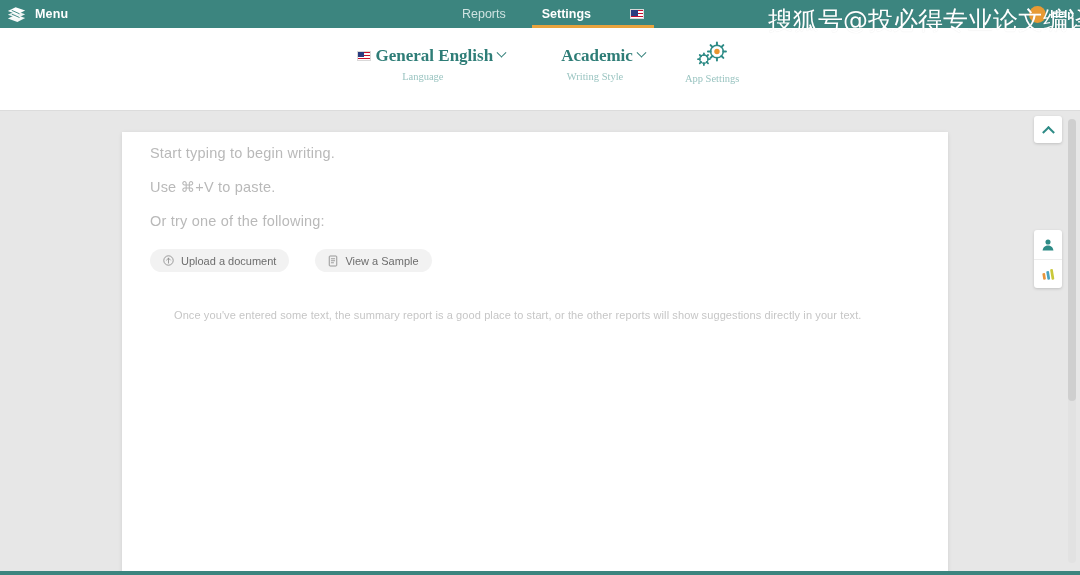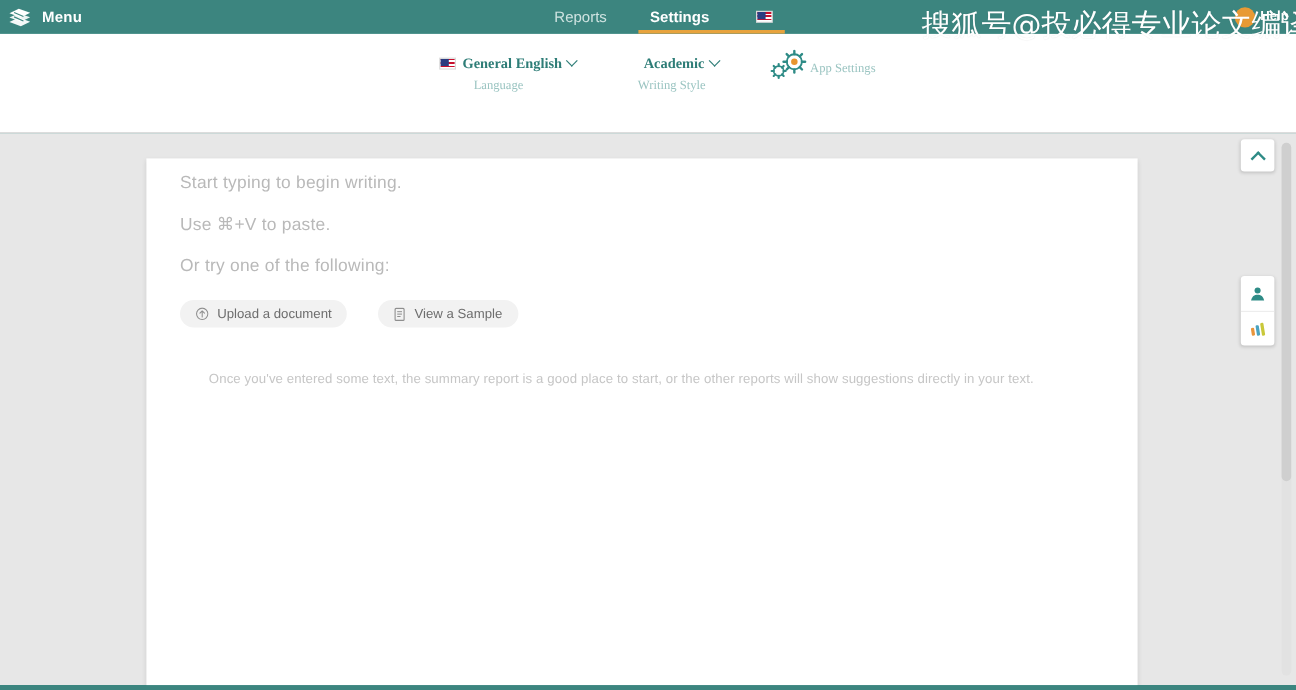--- a/index.html
+++ b/index.html
@@ -9,21 +9,21 @@
     height: 575px;
     overflow: hidden;
     font-family: "Liberation Sans", sans-serif;
     background: #ffffff;
   }
 
   #app {
     position: relative;
     width: 1080px;
     height: 575px;
-    background: #0f766e;
+    background: #ec4899;
   }
 
   
   .topbar {
     position: absolute;
     top: 0; left: 0;
     width: 1080px;
     height: 28px;
     background: #3c857f;
     display: flex;
@@ -150,21 +150,21 @@
     display: flex;
     flex-direction: column;
     align-items: center;
     cursor: pointer;
   }
   .setting-value {
     display: flex;
     align-items: center;
     gap: 5px;
     color: #2e7d77;
-    font-size: 12px;
+    font-size: 17px;
     font-weight: bold;
     font-family: "Liberation Serif", serif;
     line-height: 1;
     padding-left: 16px;
   }
   .chev-down {
     display: inline-block;
     width: 7px; height: 7px;
     border-right: 1.6px solid #2e7d77;
     border-bottom: 1.6px solid #2e7d77;
@@ -172,21 +172,21 @@
   }
   .setting-caption {
     margin-top: 7px;
     color: #9ac4c1;
     font-size: 10.5px;
     font-family: "Liberation Serif", serif;
   }
 
   .appsettings {
     display: flex;
-    flex-direction: row;
+    flex-direction: column;
     align-items: center;
     cursor: pointer;
     margin-top: -6px;
   }
   .gears-icon { display: block; width: 36px; height: 30px; }
   .appsettings .setting-caption { margin-top: 2px; }
 
   
   .workspace {
     position: absolute;

